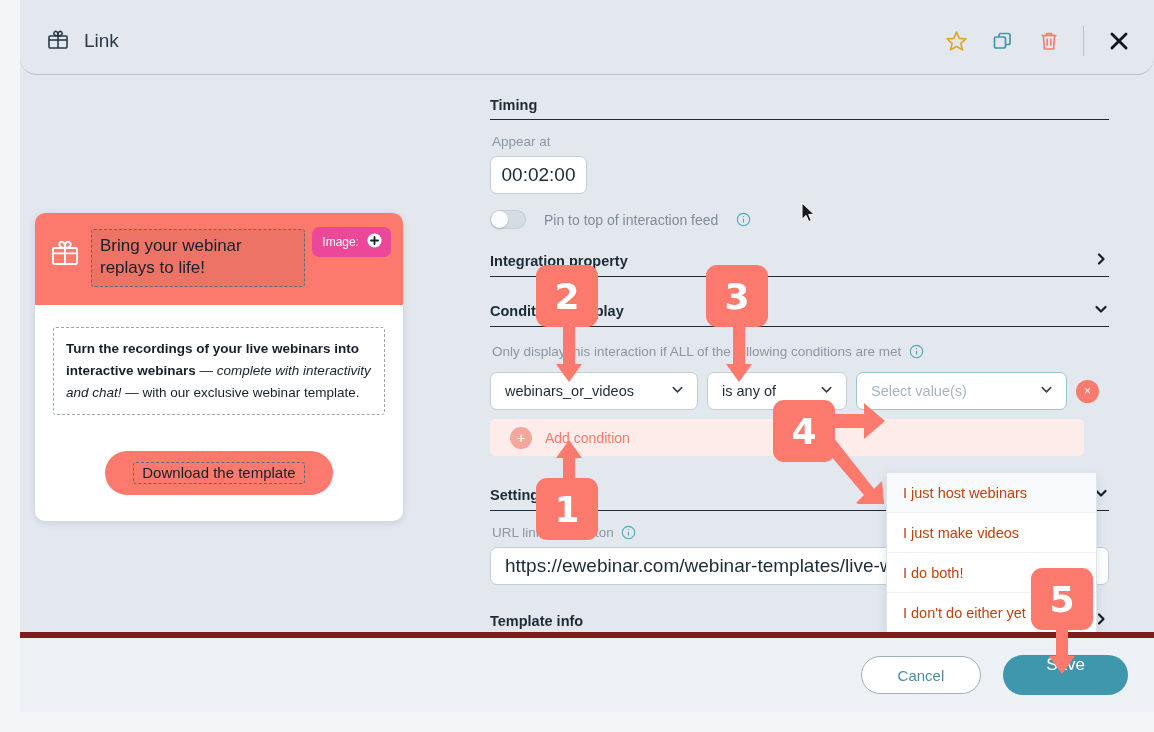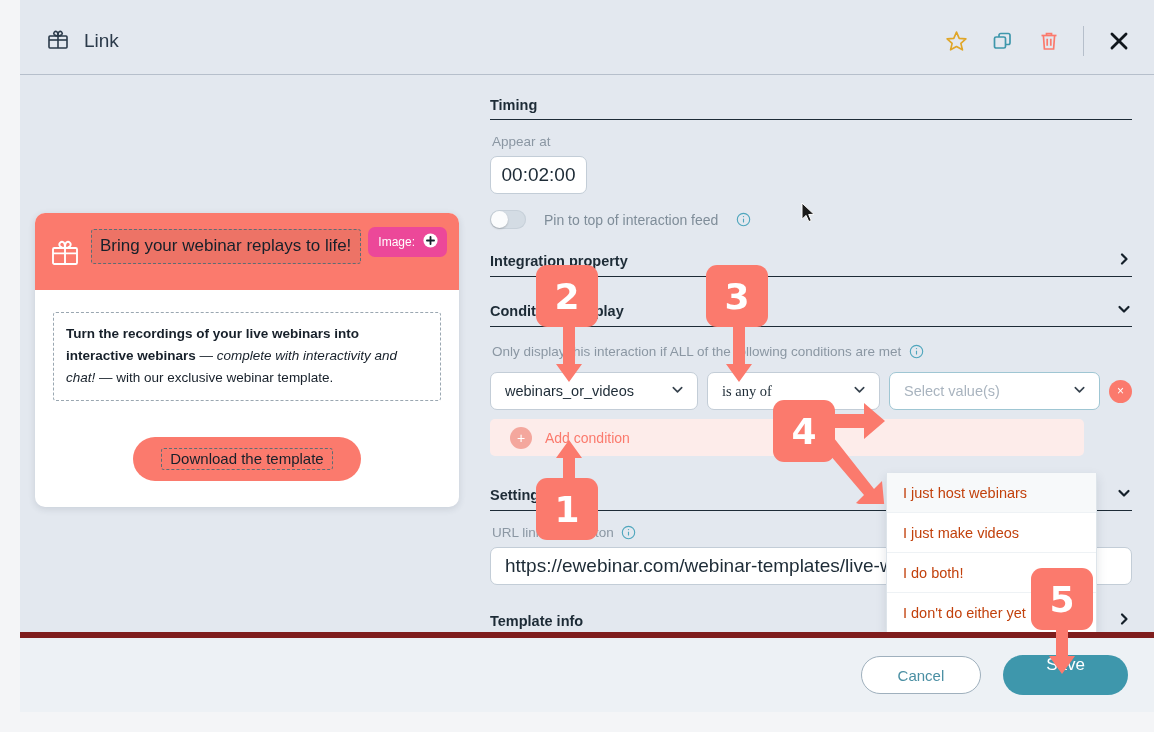--- a/index.html
+++ b/index.html
@@ -20,20 +20,21 @@
     display: flex; flex-direction: column;
   }
 
   
   #titlebar {
     height: 75px;
     display: flex; align-items: center;
     padding: 8px 22px 0 26px;
     border-bottom: 1px solid #b6bfcb;
     flex: 0 0 auto;
+    border-radius: 17px;
   }
   #titlebar .t-left { display: flex; align-items: center; gap: 14px; }
   #titlebar .t-title {
     font-size: 19px; color: #2b3a4a; font-weight: 400;
   }
   #titlebar .spacer { flex: 1 1 auto; }
   #titlebar .t-actions { display: flex; align-items: center; gap: 22px; }
   .icon-btn { display: flex; align-items: center; justify-content: center; cursor: pointer; }
   .vdiv { width: 1px; height: 30px; background: #b6bfcb; }
 
@@ -45,21 +46,21 @@
     width: 460px; flex: 0 0 460px;
     position: relative;
   }
   #right-pane {
     flex: 1 1 auto; position: relative; padding: 22px 45px 0 10px;
   }
 
   
   #preview-card {
     position: absolute; left: 15px; top: 138px;
-    width: 424px; border-radius: 10px;
+    width: 368px; border-radius: 10px;
     background: #ffffff;
     box-shadow: 0 2px 7px rgba(40,55,75,.14);
     overflow: hidden;
   }
   #pv-head {
     background: #fb7a6d; padding: 16px 14px 18px 14px;
     display: flex; align-items: flex-start; gap: 10px; position: relative;
   }
   #pv-head .gift { flex: 0 0 auto; margin-top: 7px; }
   #pv-headline {
@@ -141,21 +142,21 @@
   .cond-row { display: flex; align-items: center; gap: 9px; }
   .select {
     background: #fff; border: 1px solid #c3cdd7; border-radius: 7px;
     height: 38px; display: flex; align-items: center;
     padding: 0 12px 0 14px; font-size: 14.5px; color: #1d2b36;
     cursor: pointer;
   }
   .select .sv { flex: 1 1 auto; white-space: nowrap; overflow: hidden; }
   .select.ph .sv { color: #a9b4bf; }
   #cond-field { width: 208px; }
-  #cond-op { width: 173px; font-family: Liberation Serif, serif; }
+  #cond-op { width: 140px; }
   #cond-val { width: 211px; border-color: #9fc6d3; position: relative; z-index: 40; justify-content: space-between; }
   #cond-remove {
     width: 23px; height: 23px; border-radius: 50%;
     background: #fb7a6d; color: #fff; flex: 0 0 auto;
     display: flex; align-items: center; justify-content: center;
     font-size: 12px; cursor: pointer;
   }
 
   #add-condition {
     margin-top: 9px; background: #fdecea; border-radius: 5px;

